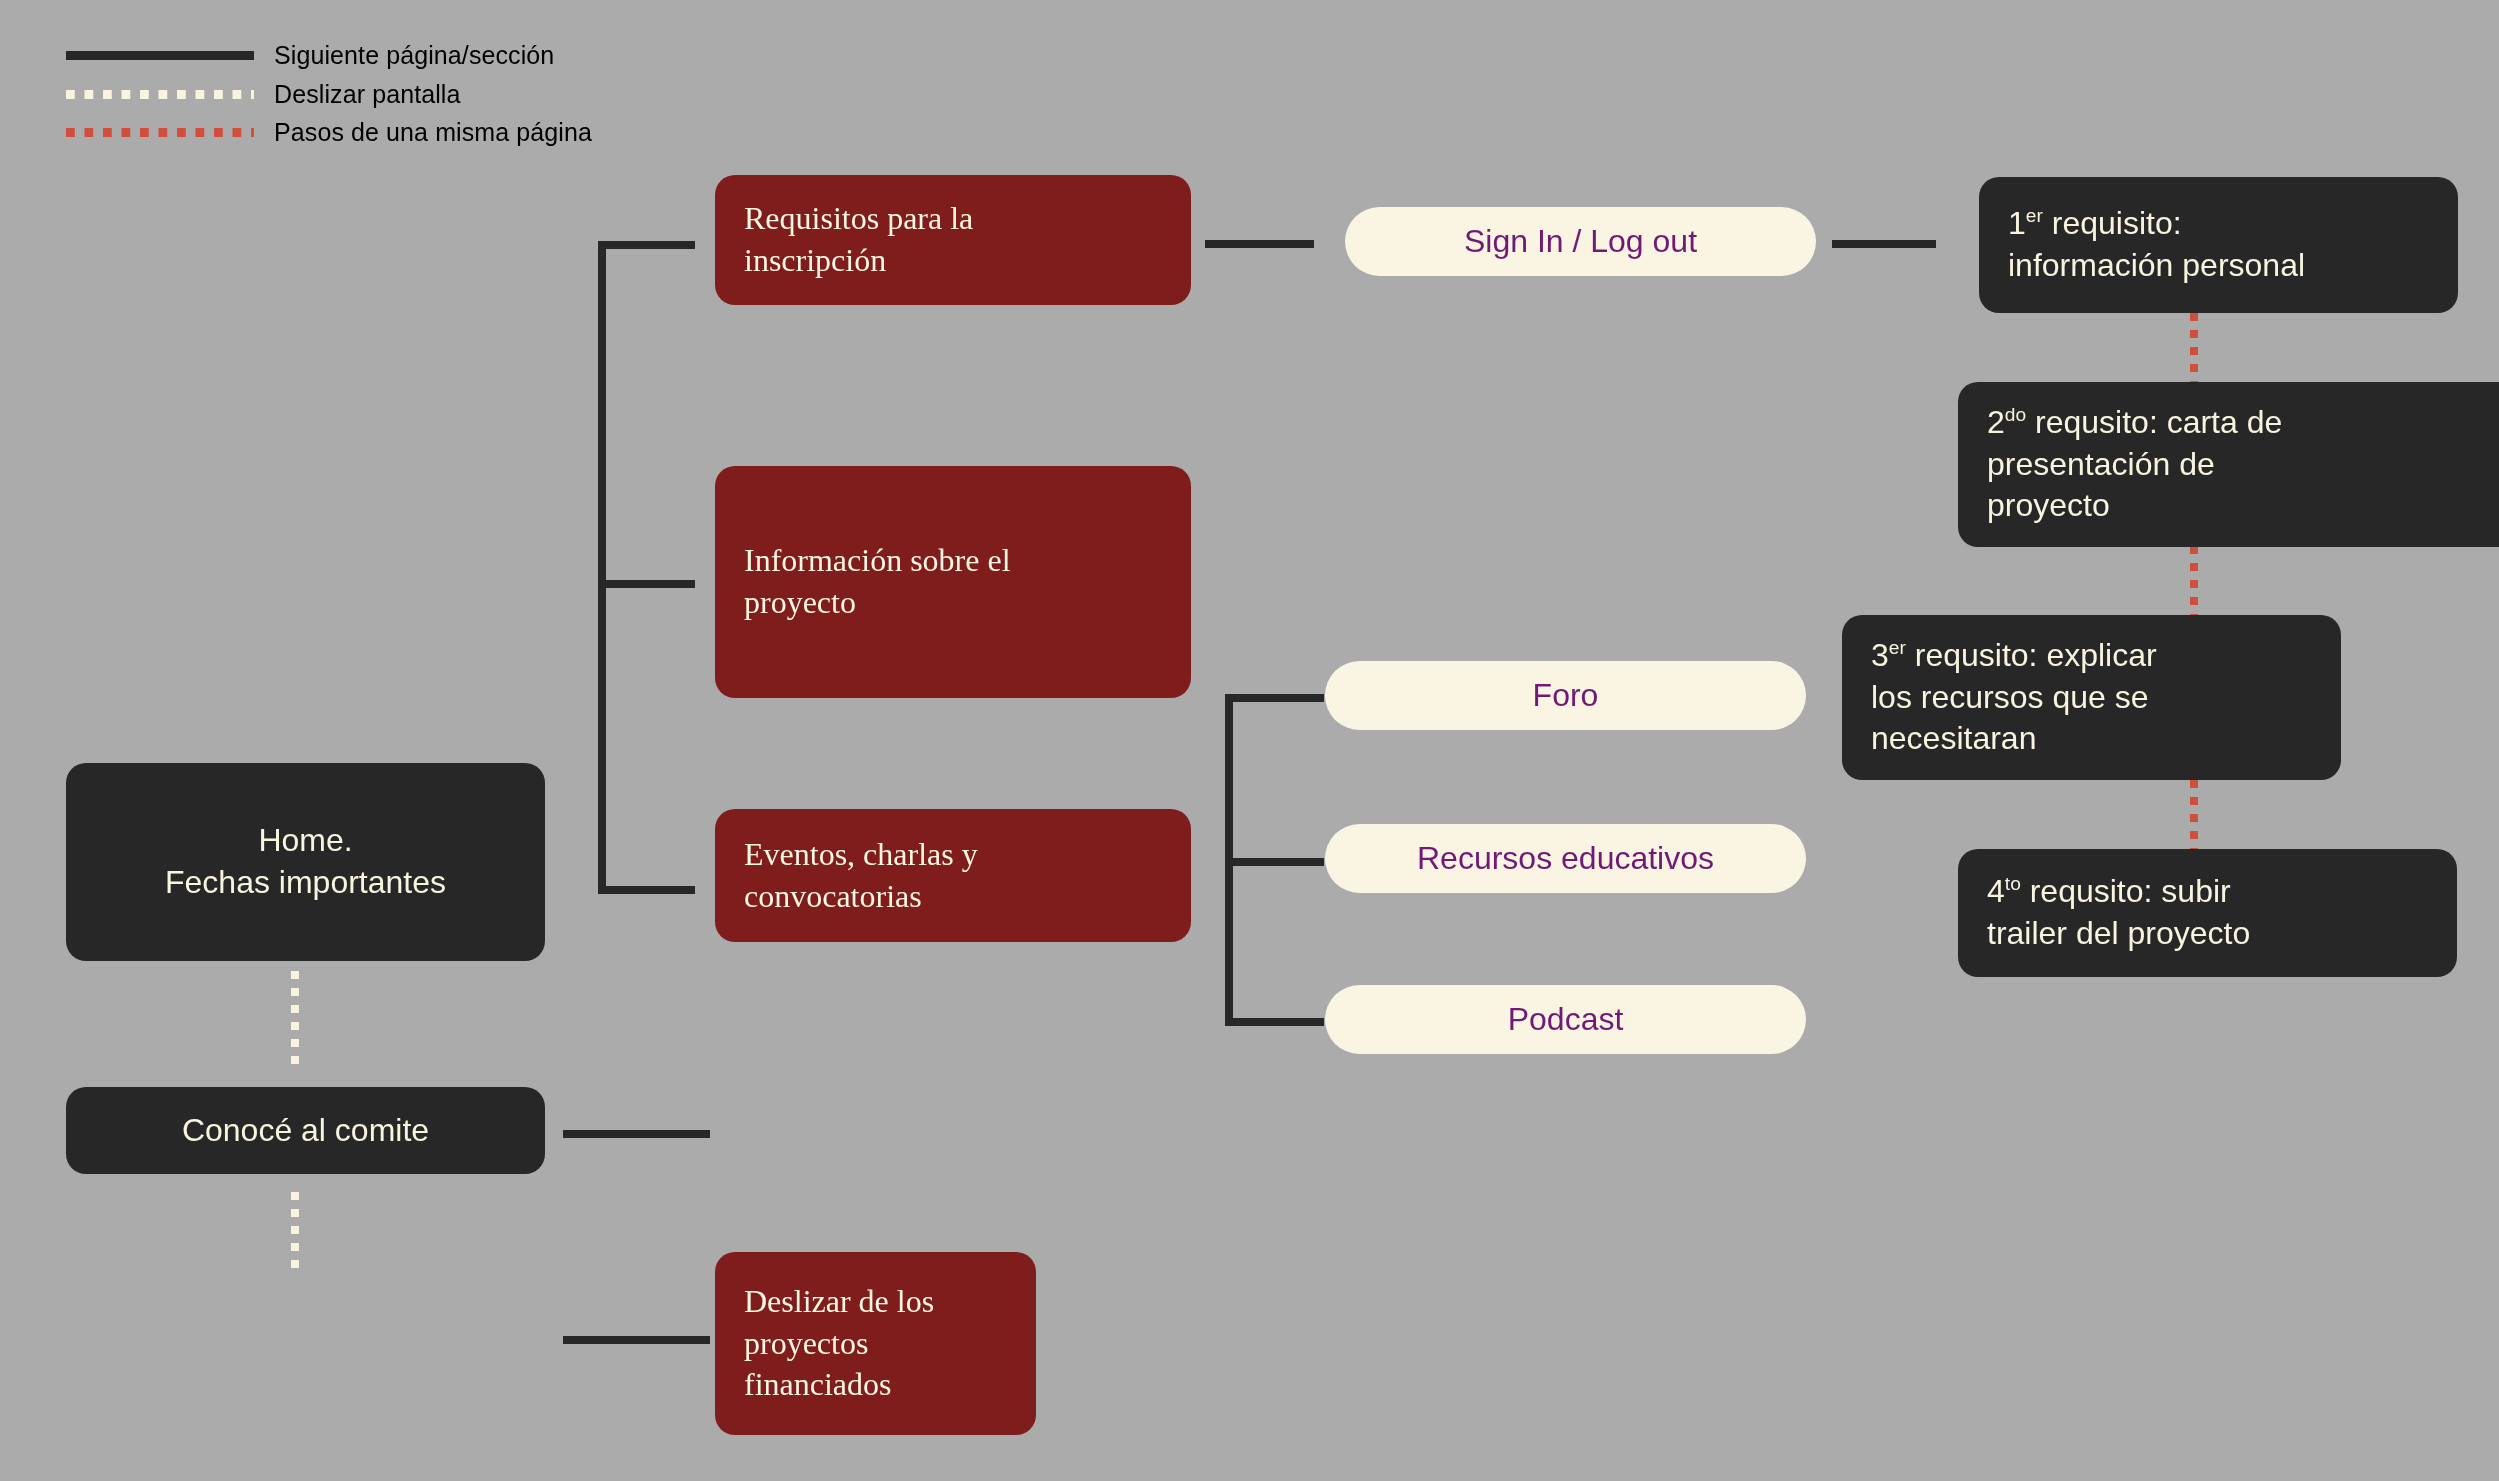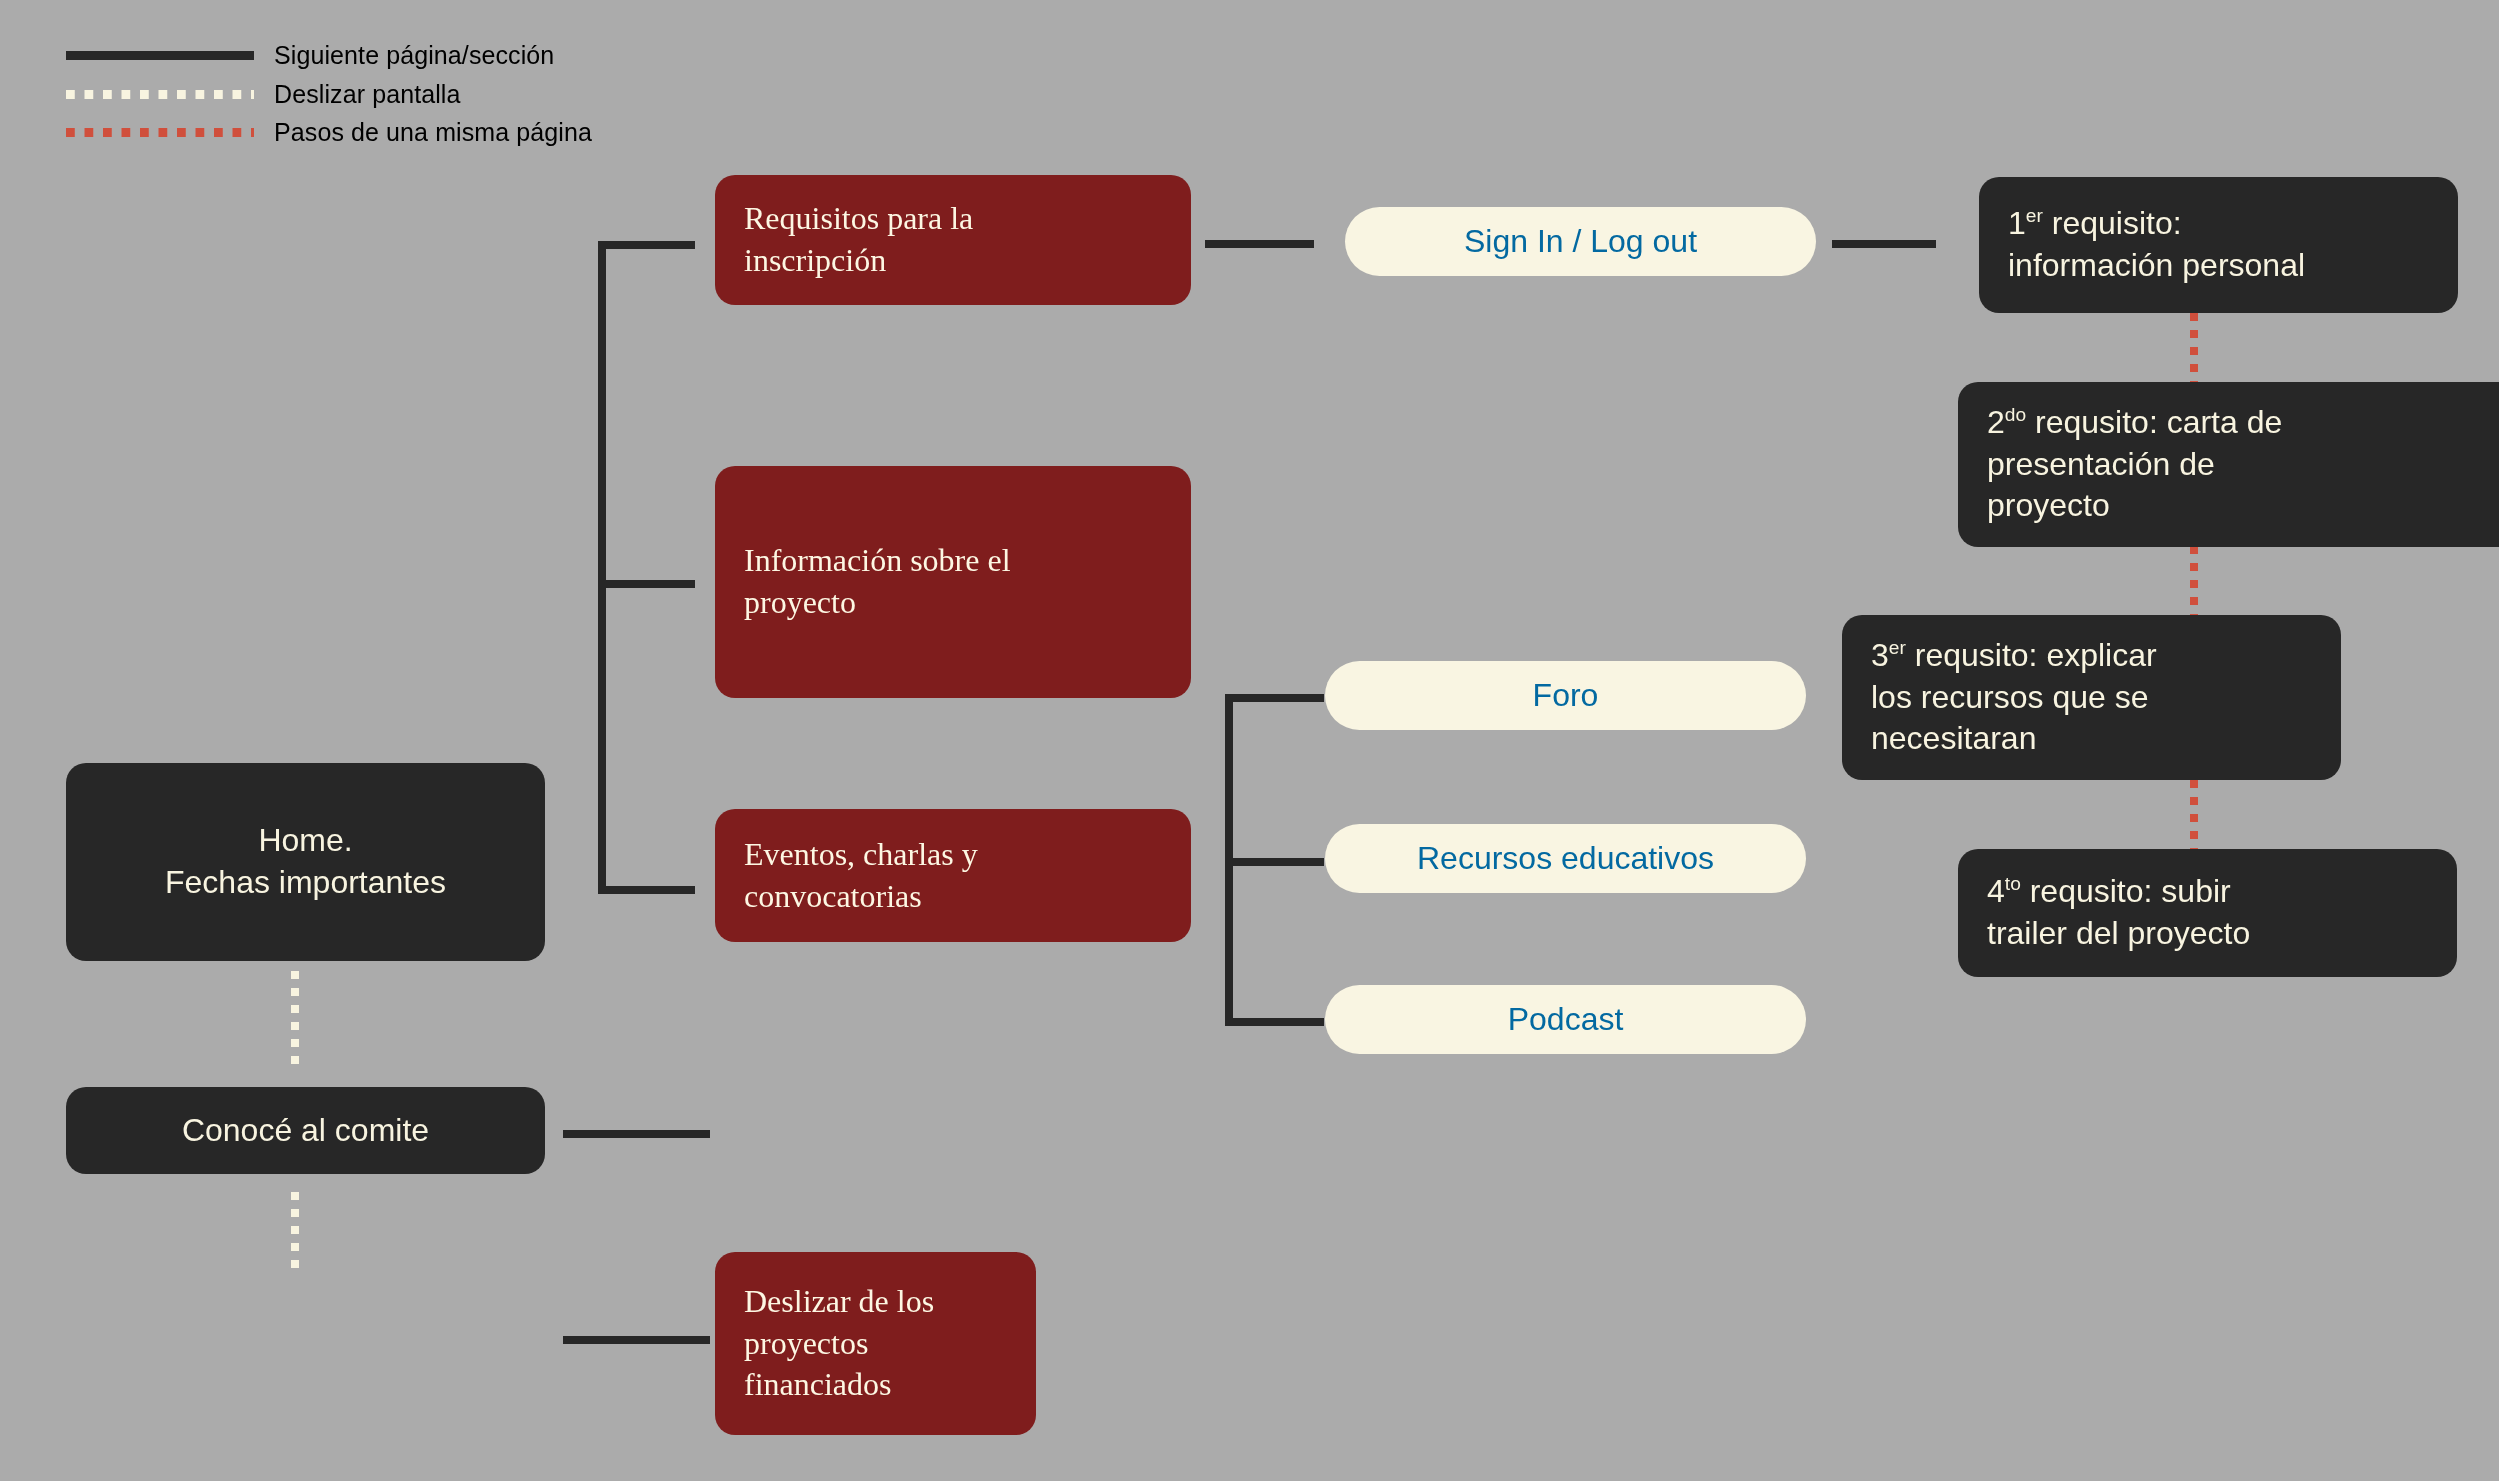--- a/index.html
+++ b/index.html
@@ -74,21 +74,21 @@
     background: #272727;
     color: #f8f4e0;
   }
   .node.red {
     background: #7f1d1d;
     color: #fdf7e3;
     font-family: Liberation Serif, serif;
   }
   .node.cream {
     background: #f9f5e2;
-    color: #0369a1;
+    color: #701a75;
     border-radius: 840px;
   }
   .node.center .node-text { text-align: center; }
   .node.left   .node-text { text-align: left; }
 
   
   .conn {
     position: absolute;
     background: #272727;
   }

